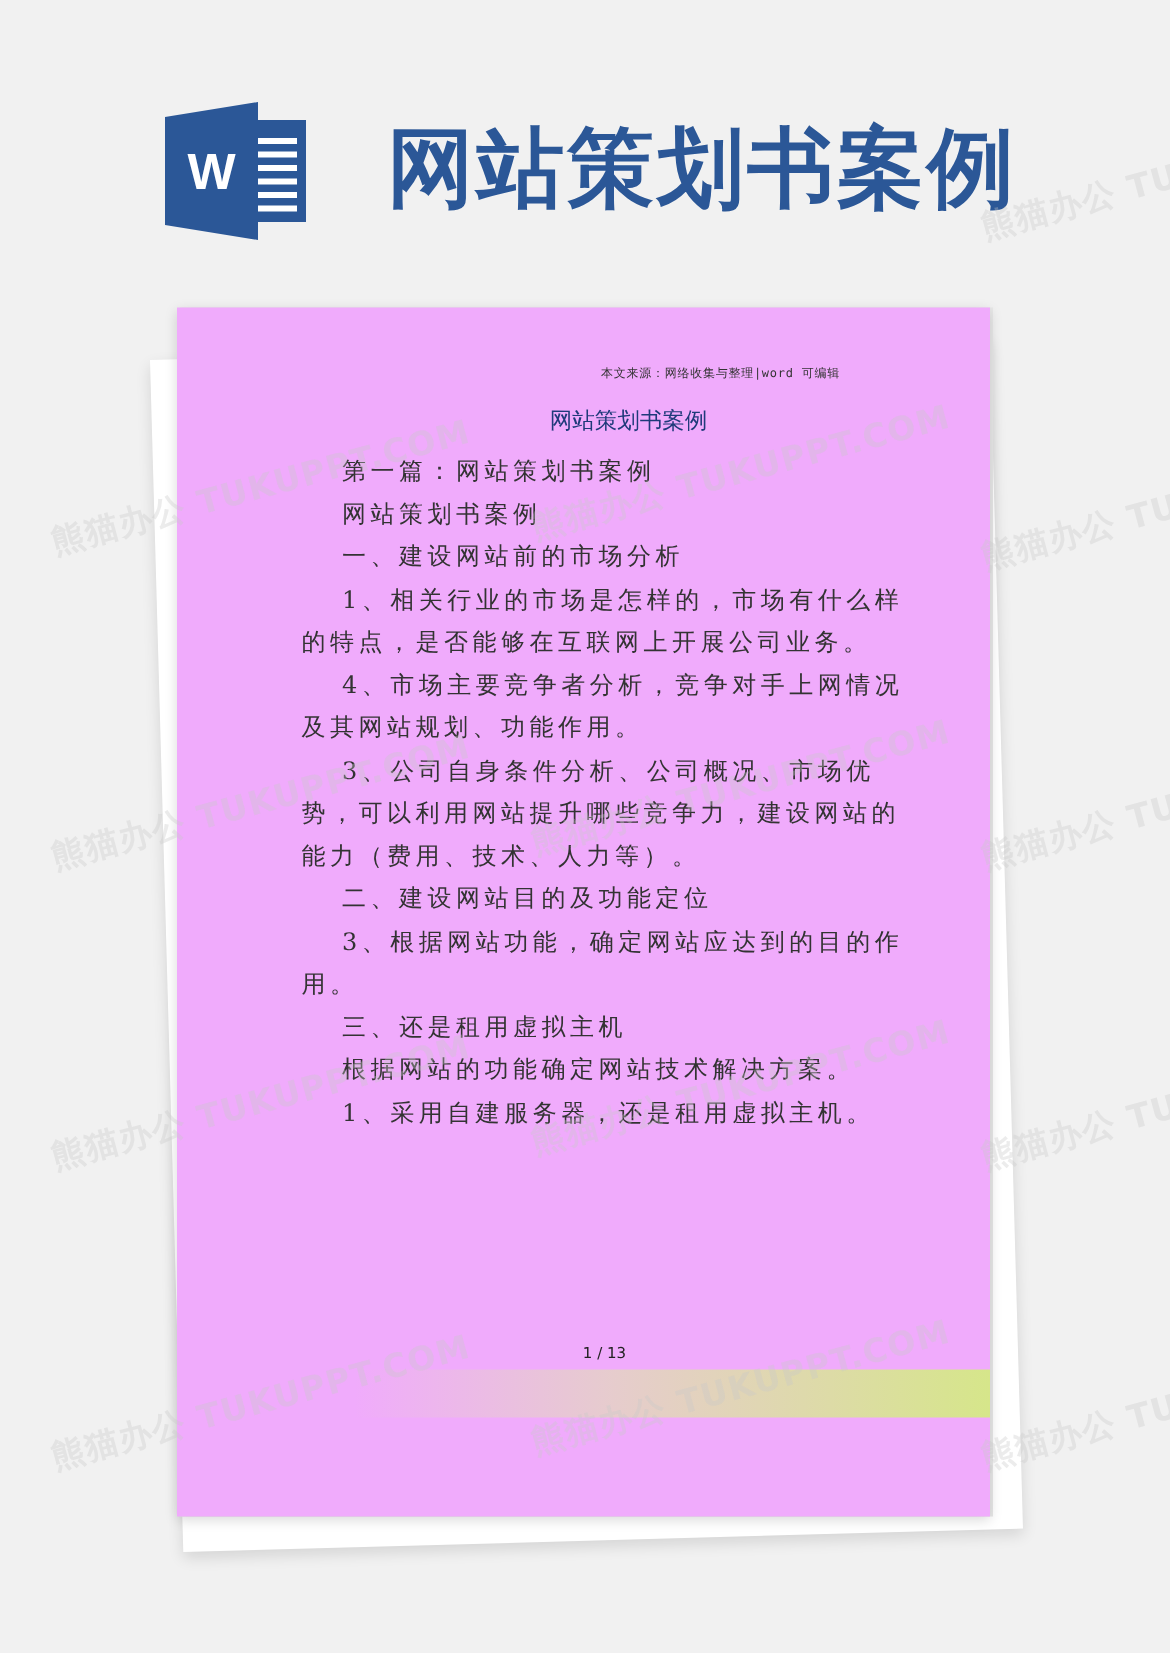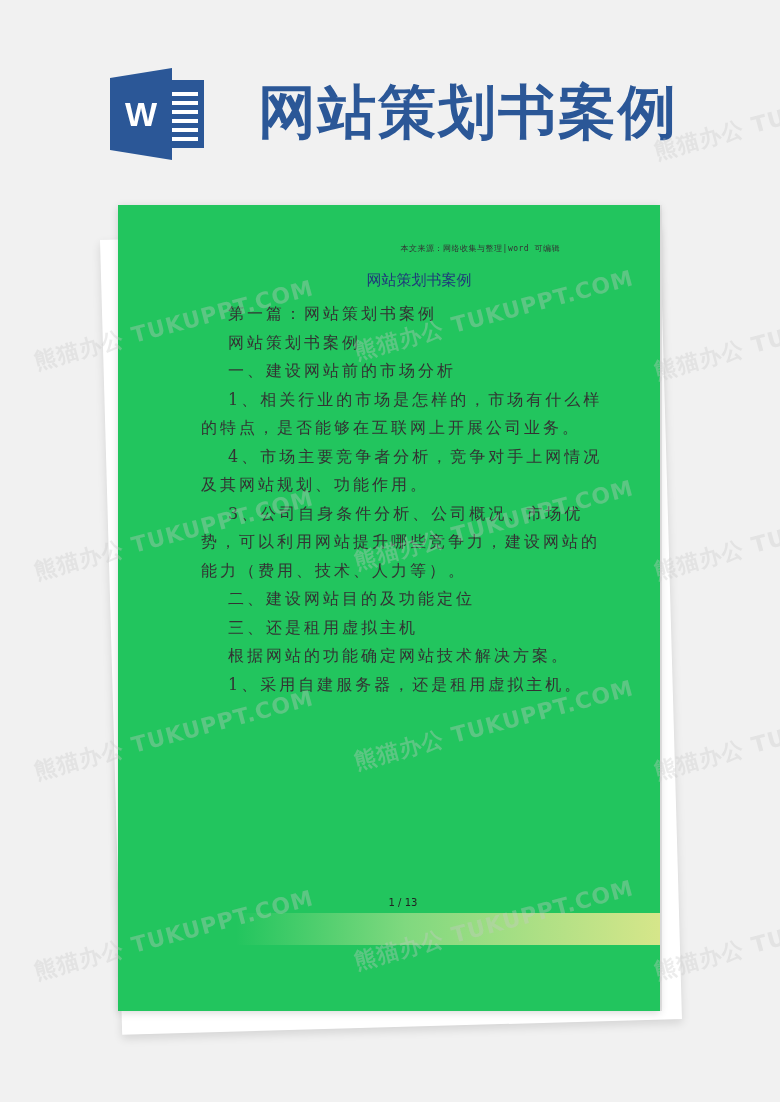--- a/index.html
+++ b/index.html
@@ -42,21 +42,21 @@
       width: 560px; height: 795px;
       background: #ffffff;
       transform: rotate(-1.6deg);
       transform-origin: left top;
       box-shadow: 0 4px 10px rgba(0,0,0,0.12);
     }
     .front-page {
       position: absolute;
       left: 118px; top: 205px;
       width: 542px; height: 806px;
-      background: #22c55e;
+      background: #f0abfc;
       box-shadow: 0 2px 8px rgba(0,0,0,0.15), 2px 0 0 #e8e8e8;
     }
     .source-note {
       position: absolute;
       right: 100px; top: 38px;
       font-size: 8px;
       color: #333;
       font-family: "DejaVu Sans Mono", "Liberation Mono", monospace;
       letter-spacing: 0.5px;
     }
@@ -135,20 +135,21 @@
   <div class="source-note">本文来源：网络收集与整理|word 可编辑</div>
   <div class="doc-title">网站策划书案例</div>
   <div class="doc-body">
     <p class="para">第一篇：网站策划书案例</p>
     <p class="para">网站策划书案例</p>
     <p class="para">一、建设网站前的市场分析</p>
     <p class="para">1、相关行业的市场是怎样的，市场有什么样的特点，是否能够在互联网上开展公司业务。</p>
     <p class="para">4、市场主要竞争者分析，竞争对手上网情况及其网站规划、功能作用。</p>
     <p class="para">3、公司自身条件分析、公司概况、市场优势，可以利用网站提升哪些竞争力，建设网站的能力（费用、技术、人力等）。</p>
     <p class="para">二、建设网站目的及功能定位</p>
+    <p class="para">3、根据网站功能，确定网站应达到的目的作用。</p>
     <p class="para">三、还是租用虚拟主机</p>
     <p class="para">根据网站的功能确定网站技术解决方案。</p>
     <p class="para">1、采用自建服务器，还是租用虚拟主机。</p>
   </div>
   <div class="page-number">1 / 13</div>
   <div class="footer-band"></div>
 </div>
 
 <div class="watermark" style="left:30px; top:310px;">熊猫办公 TUKUPPT.COM</div>
 <div class="watermark" style="left:350px; top:300px;">熊猫办公 TUKUPPT.COM</div>

